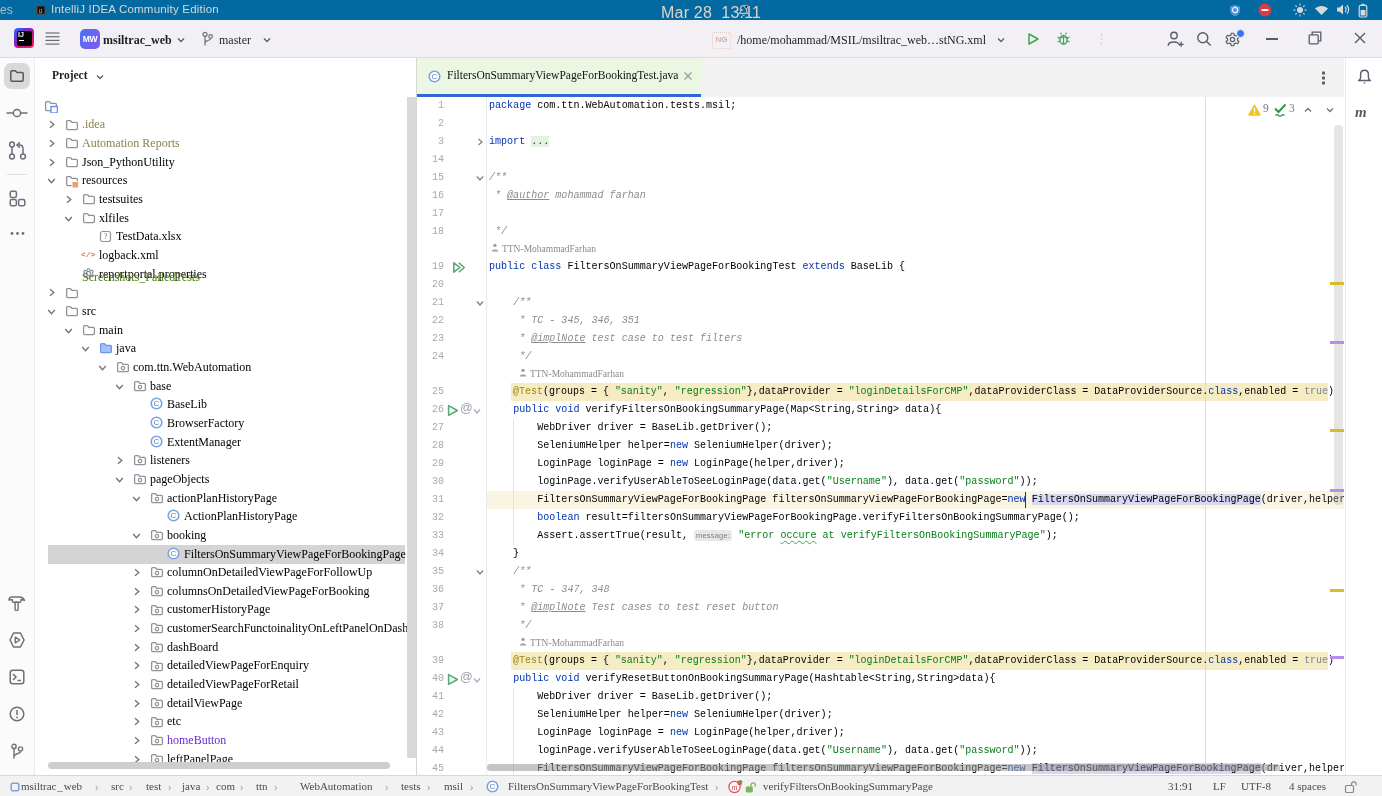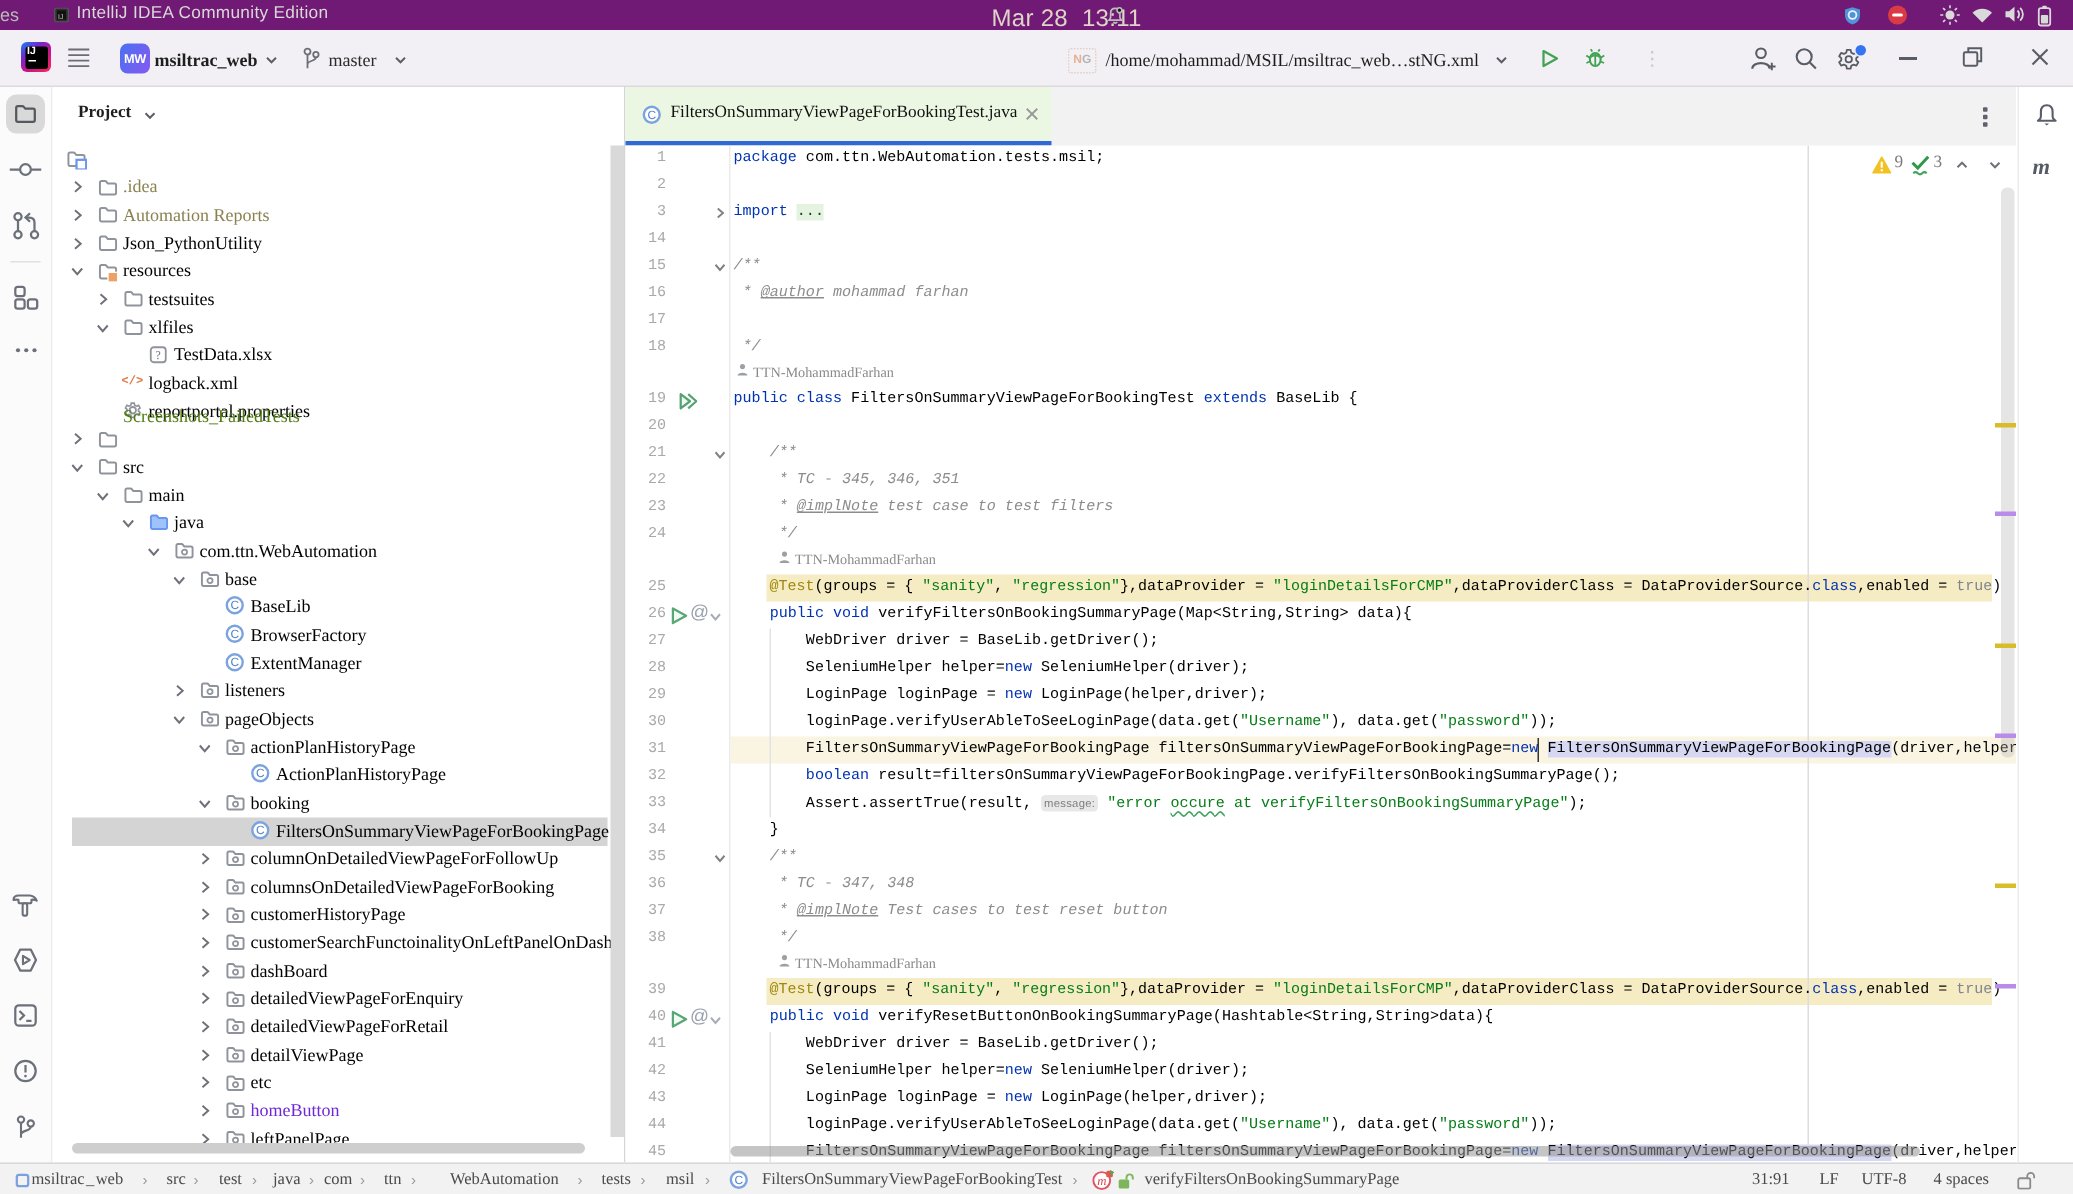--- a/index.html
+++ b/index.html
@@ -1,17 +1,17 @@
 <!DOCTYPE html>
 <html><head><meta charset="utf-8"><style>
 html,body{margin:0;padding:0;background:#fff;width:1382px;height:796px;overflow:hidden}
 #root{position:absolute;top:0;left:0;width:1382px;height:796px;font-family:"Liberation Serif",serif;-webkit-font-smoothing:antialiased}
 .abs{position:absolute}
 
-#gnome{position:absolute;top:0;left:0;width:1382px;height:20px;background:#701a75;color:#d6d6d6;font-family:"Liberation Sans",sans-serif;font-size:12px}
+#gnome{position:absolute;top:0;left:0;width:1382px;height:20px;background:#0369a1;color:#d6d6d6;font-family:"Liberation Sans",sans-serif;font-size:12px}
 
 #titlebar{position:absolute;top:20px;left:0;width:1382px;height:37px;background:#f2f0f4;border-bottom:1px solid #dcdae0}
 
 #lstrip{position:absolute;top:58px;left:0;width:34px;height:717px;background:#fbfbfb;border-right:1px solid #ebebeb}
 
 #proj{position:absolute;top:58px;left:35px;width:381px;height:717px;background:#fff;border-right:1px solid #d5d5d5;overflow:hidden}
 .trow{position:absolute;height:19px;line-height:19px;font-size:12px;white-space:pre}
 
 #tabbar{position:absolute;top:58px;left:417px;width:927px;height:39px;background:#f2f2f2;border-bottom:1px solid #ececec}
 #tab{position:absolute;top:0;left:0;width:284px;height:36px;background:#ebf7e3}

